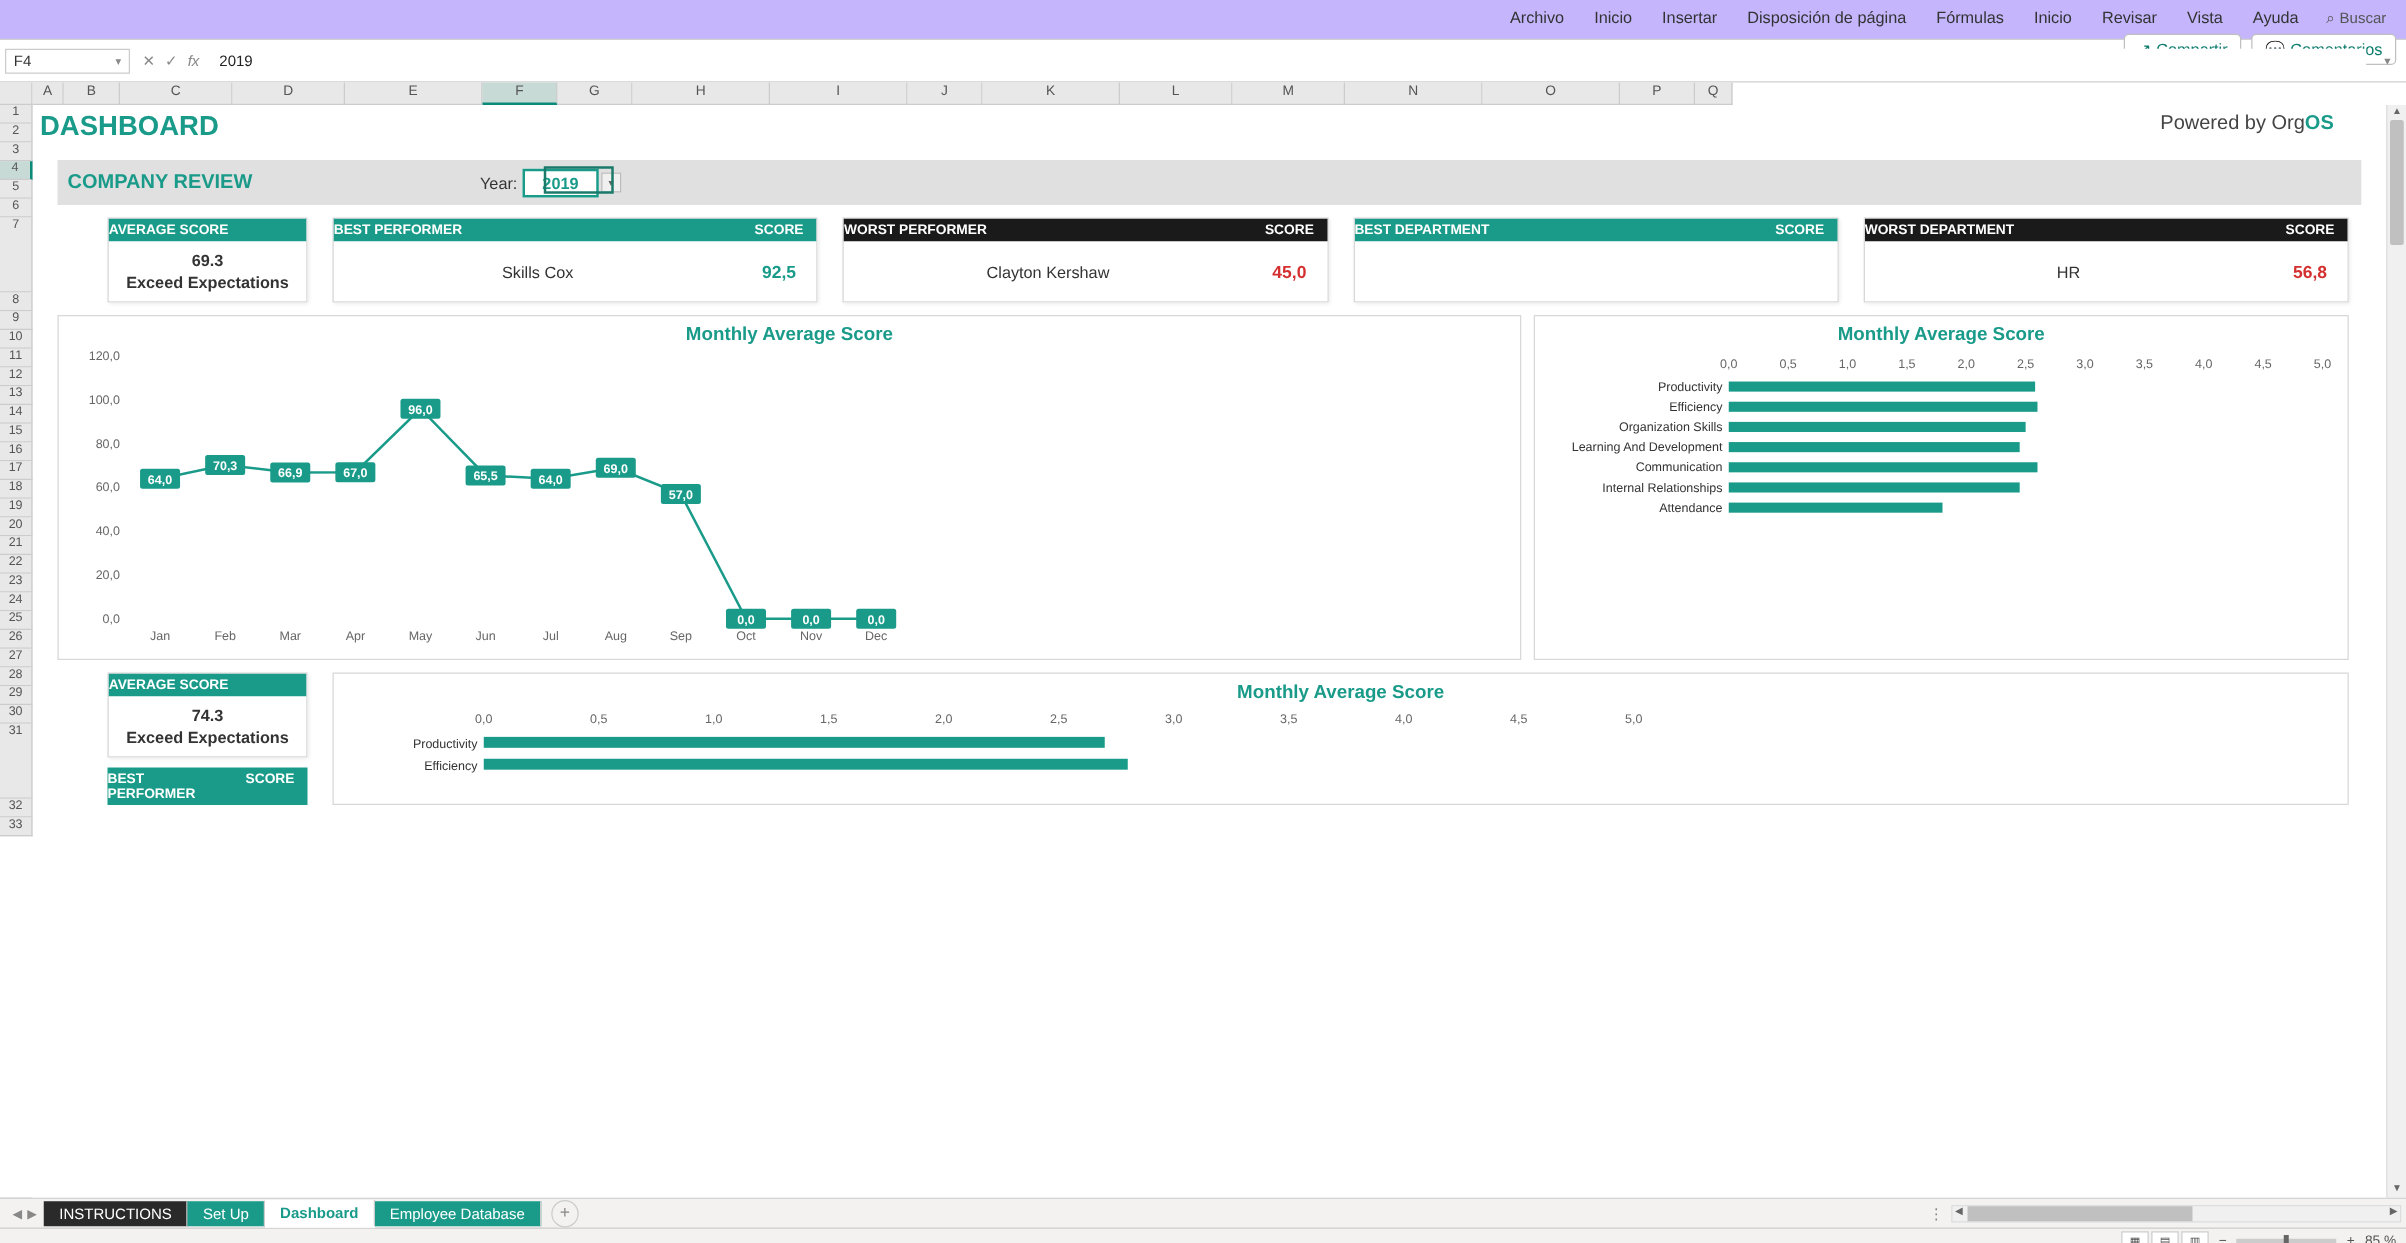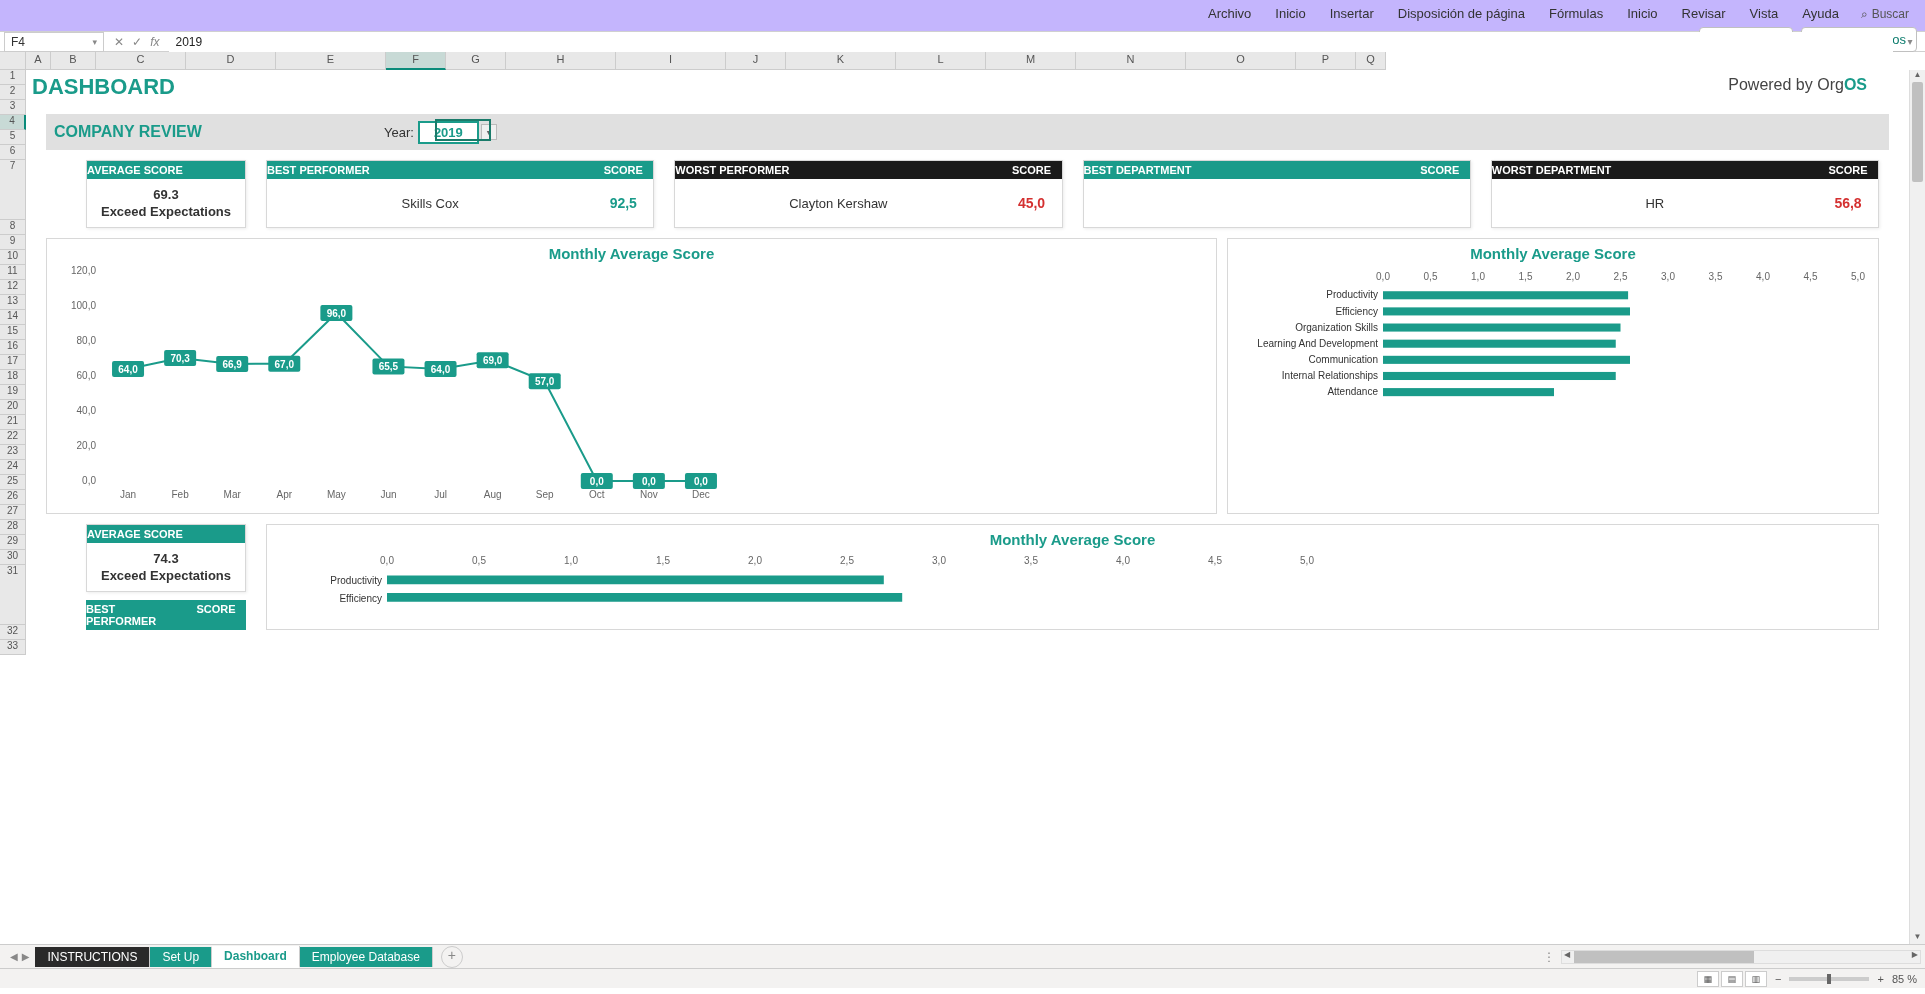--- a/index.html
+++ b/index.html
@@ -4,21 +4,21 @@
 <style>
 * { box-sizing: border-box; margin: 0; padding: 0; font-family: 'Segoe UI', Tahoma, sans-serif; }
 body { background: #fff; font-size: 12px; color: #333; overflow: hidden; }
 .ribbon { display: flex; align-items: flex-end; background: #c4b5fd; border-bottom: 1px solid #d0d0d0; height: 32px; padding: 0 8px; flex-direction: column; }
 .ribbon-tabs { display: flex; flex: 1; gap: 4px; }
 .ribbon-tab { padding: 6px 10px; font-size: 13px; color: #333; cursor: pointer; }
 .ribbon-search { display: flex; align-items: center; gap: 4px; padding: 0 8px; color: #555; }
 .ribbon-right { display: flex; gap: 8px; }
 .ribbon-btn { border: 1px solid #c0c0c0; background: #fff; padding: 4px 10px; border-radius: 4px; display: flex; align-items: center; gap: 4px; color: #0a7b6c; font-size: 13px; cursor: pointer; }
 
-.formula-bar { display: flex; align-items: center; background: #fff; border-bottom: 1px solid #d0d0d0; height: 20px; padding: 0 4px; gap: 6px; }
+.formula-bar { display: flex; align-items: center; background: #fff; border-bottom: 1px solid #d0d0d0; height: 34px; padding: 0 4px; gap: 6px; }
 .name-box { width: 100px; border: 1px solid #ccc; height: 20px; padding: 0 6px; font-size: 12px; display: flex; align-items: center; justify-content: space-between; }
 .name-box-chev { font-size: 9px; color: #888; }
 .fb-icons { display: flex; gap: 8px; padding: 0 4px; color: #888; }
 .fb-input { flex: 1; border: none; height: 20px; padding: 0 6px; font-size: 12px; color: #222; }
 .fb-expand { width: 22px; text-align: center; color: #888; font-size: 10px; cursor: pointer; }
 
 .grid-area { position: relative; height: calc(100vh - 32px - 26px - 24px - 20px); display: flex; }
 .col-headers { display: flex; position: absolute; left: 0; top: 0; height: 18px; background: #e8e8e8; z-index: 5; }
 .corner { width: 26px; height: 18px; background: #e8e8e8; border-right: 1px solid #ccc; border-bottom: 1px solid #ccc; }
 .col-h { height: 18px; border-right: 1px solid #ccc; border-bottom: 1px solid #ccc; text-align: center; font-size: 11px; color: #555; padding-top: 1px; background: #e8e8e8; }

